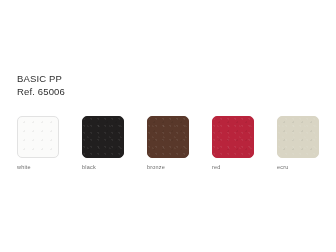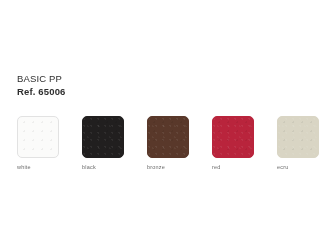--- a/index.html
+++ b/index.html
@@ -31,21 +31,21 @@
   }
   .heading .title {
     font-size: 9.5px;
     font-weight: 400;
     color: #2e2e2e;
     letter-spacing: 0.15px;
     white-space: nowrap;
   }
   .heading .ref {
     font-size: 9.5px;
-    font-weight: 700;
+    font-weight: 400;
     color: #2e2e2e;
     letter-spacing: 0.15px;
     white-space: nowrap;
   }
 
   .swatch-row {
     position: absolute;
     left: 17px;
     top: 116px;
     width: 302px;

